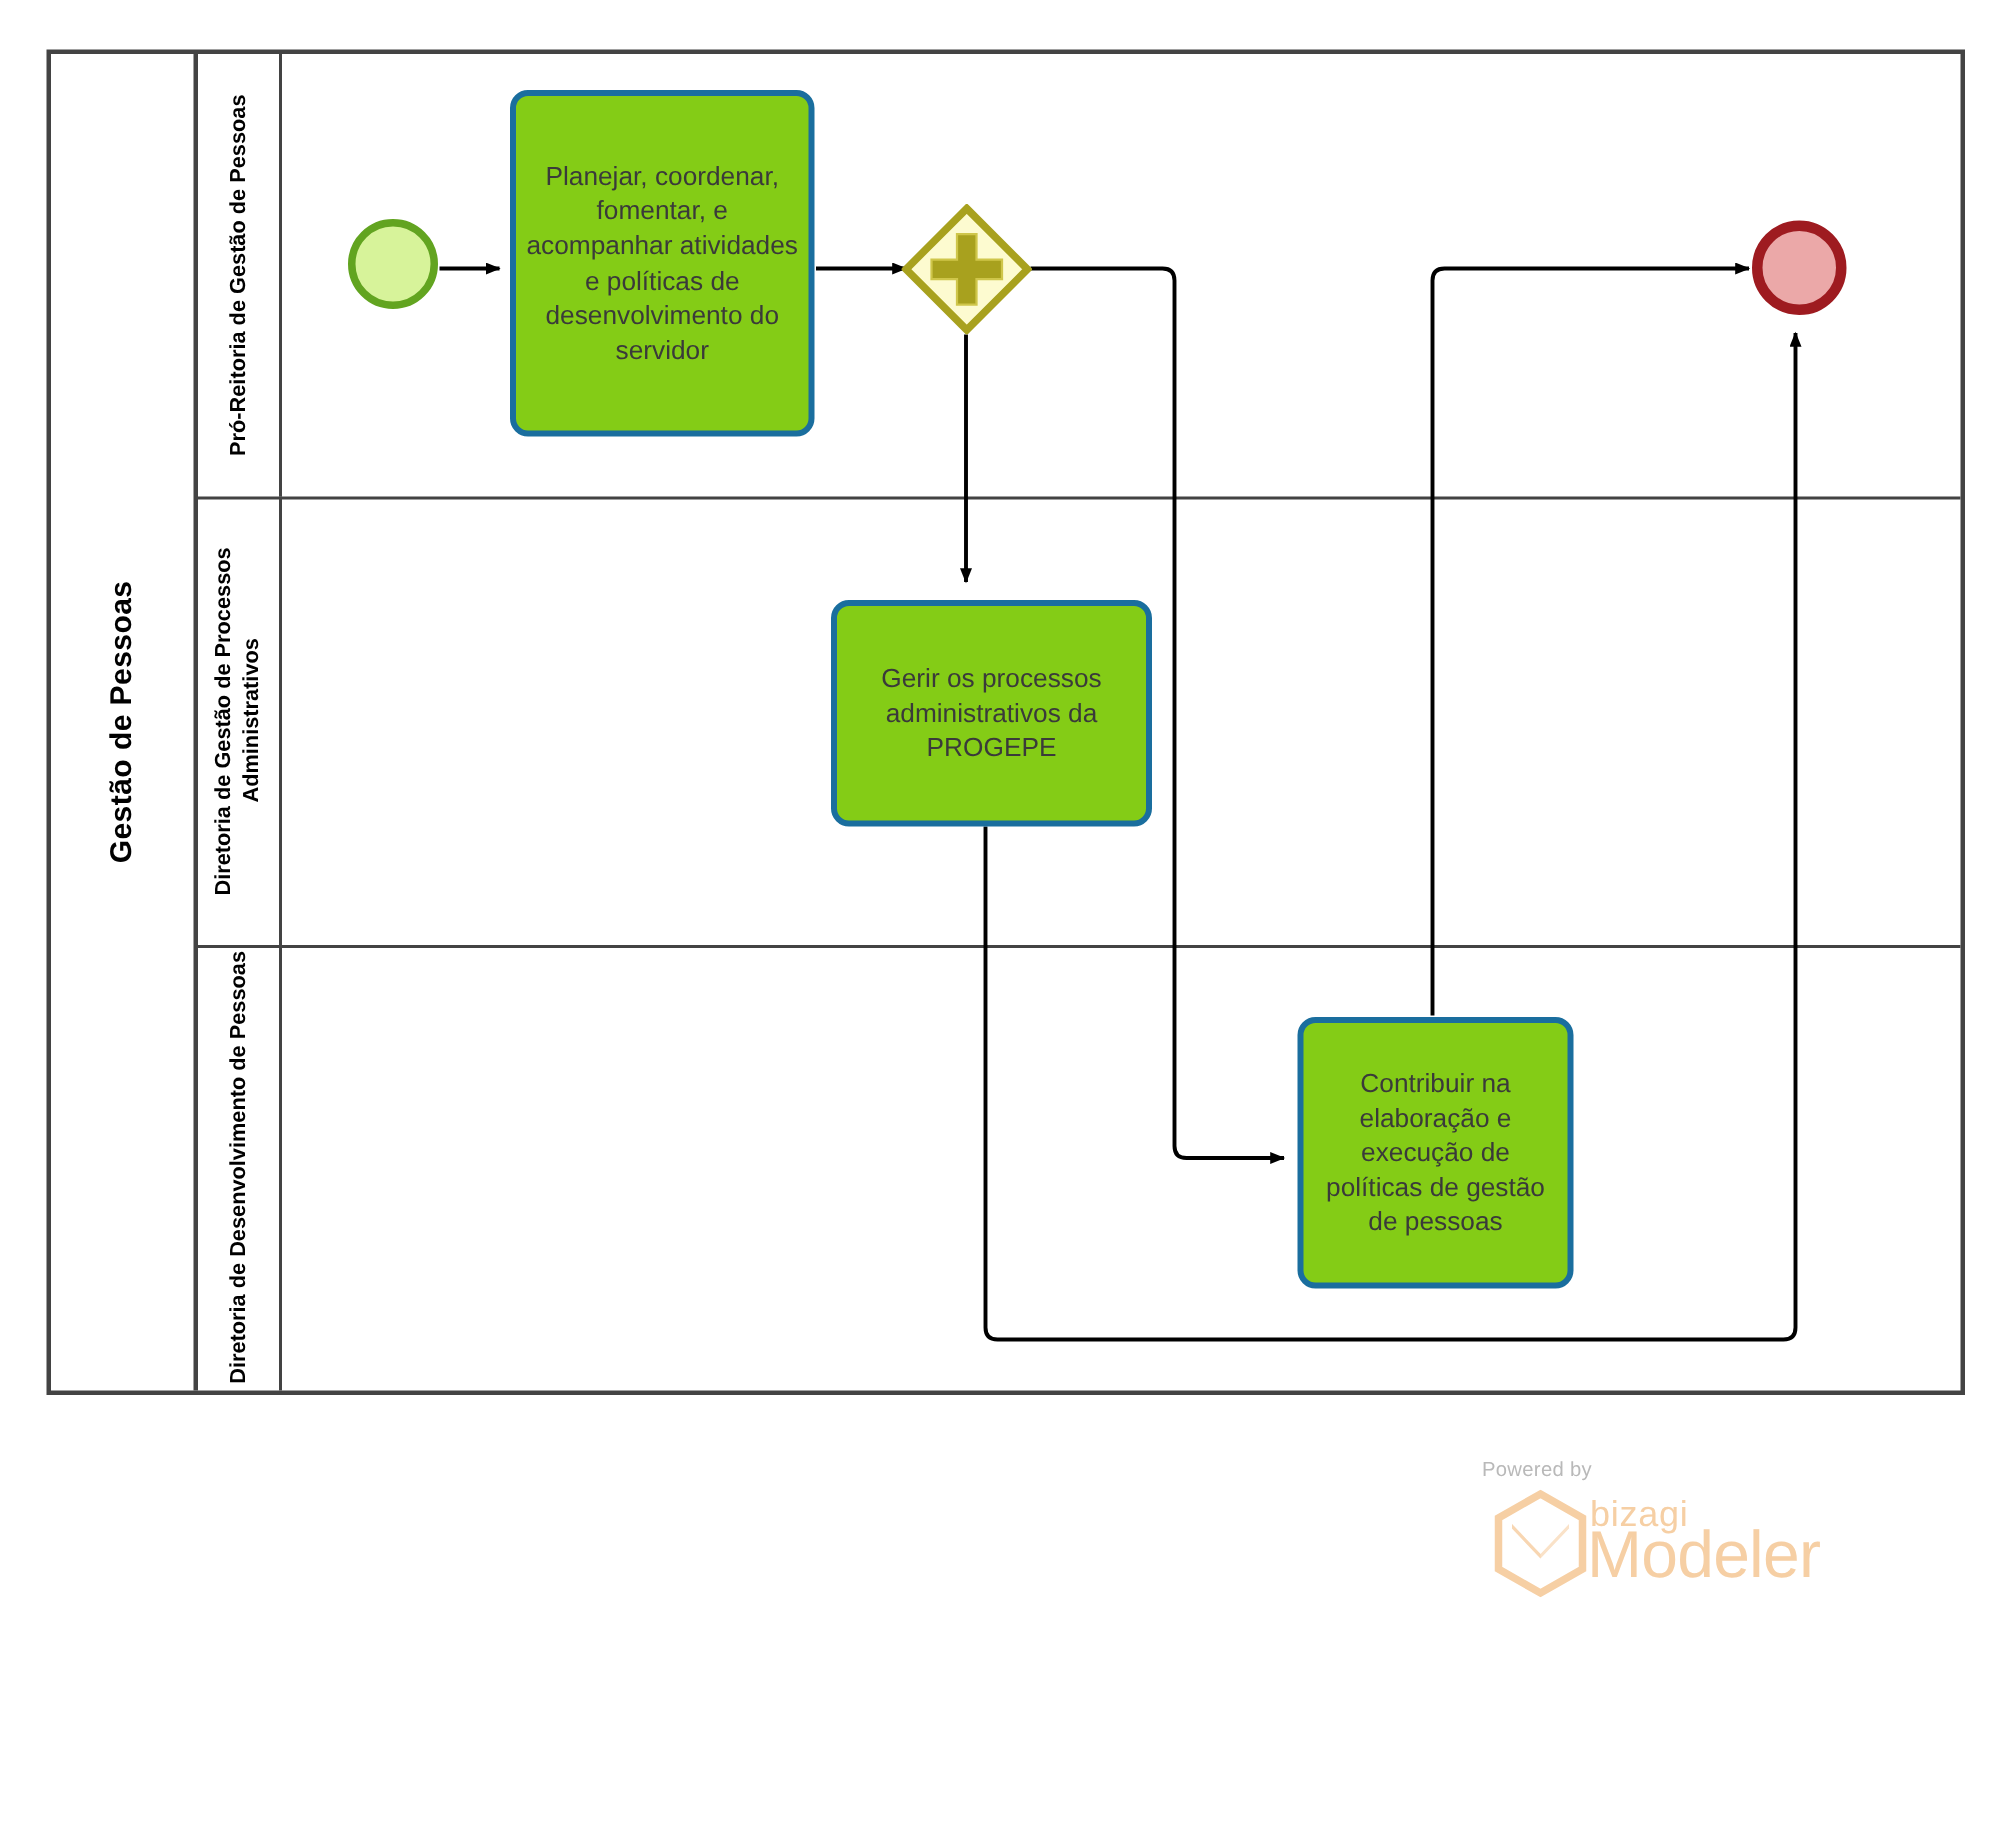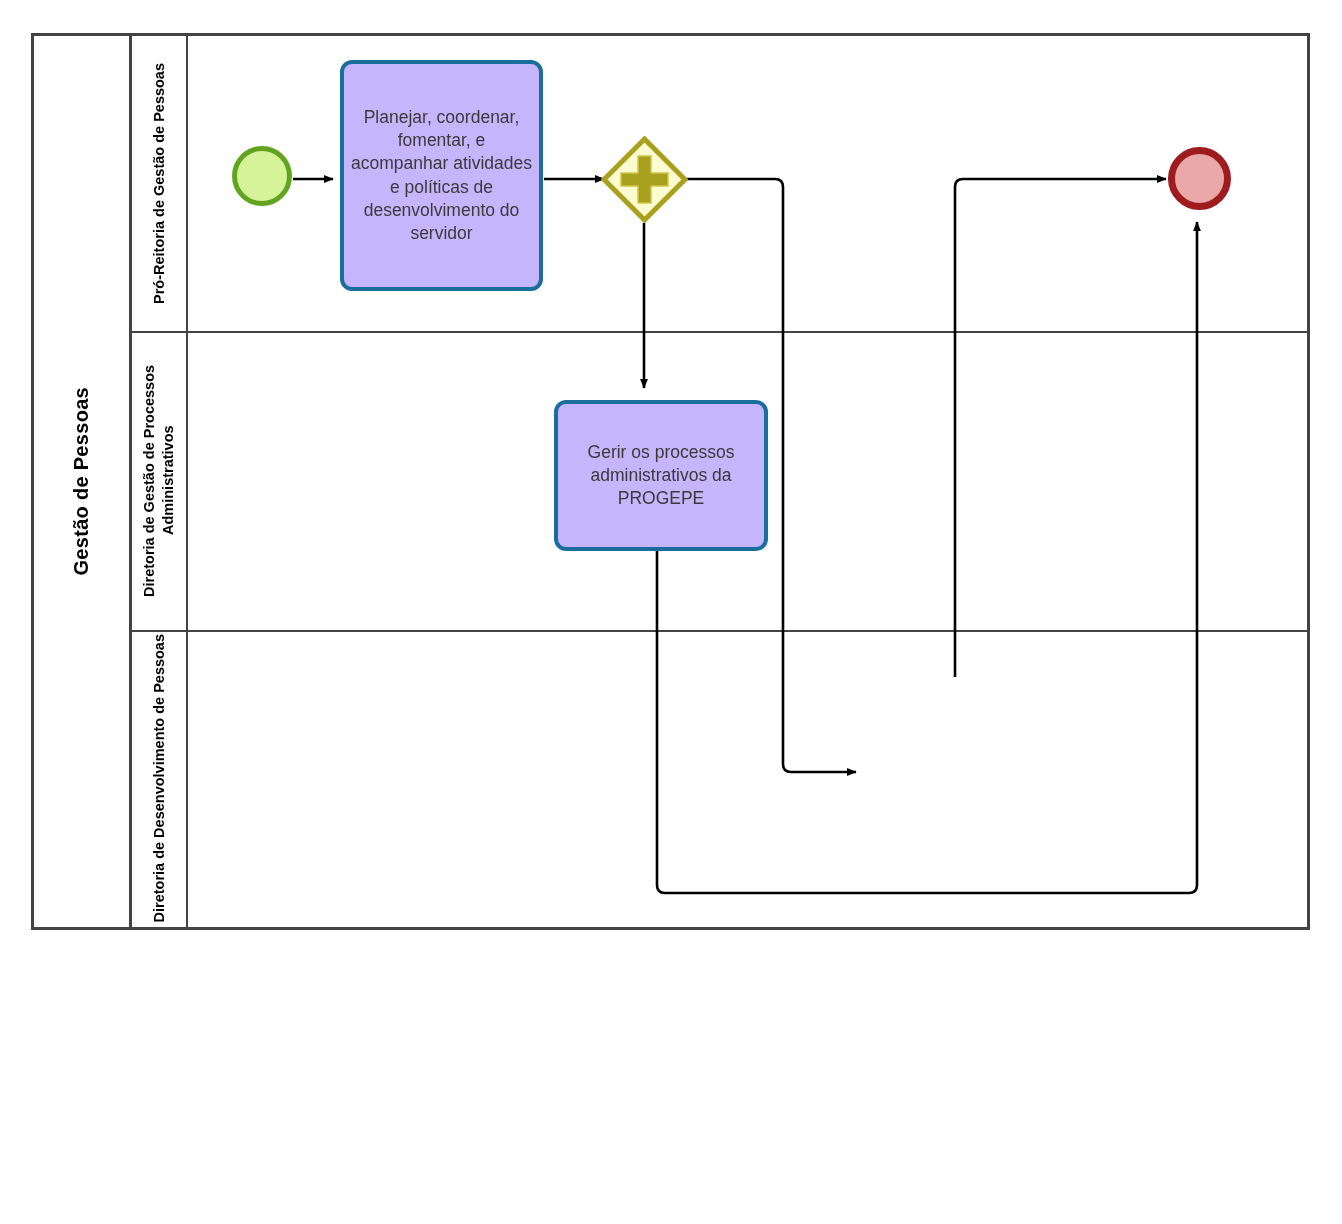--- a/index.html
+++ b/index.html
@@ -24,21 +24,21 @@
         border-right:2px solid #434343;box-sizing:border-box;
         display:flex;align-items:center;justify-content:center;}
   .lane-hdr-txt{writing-mode:vertical-rl;transform:rotate(180deg);
         font-size:14.5px;font-weight:bold;color:#000;line-height:1.3;
         text-align:center;}
   .lane-sep{position:absolute;left:0;right:0;height:0;
         border-top:2px solid #434343;}
 
   
   .task{position:absolute;box-sizing:border-box;
-        border:4px solid #1a6e9e;border-radius:12px;background:#c4b5fd;
+        border:4px solid #1a6e9e;border-radius:12px;background:#84cc16;
         display:flex;align-items:center;justify-content:center;
         text-align:center;font-size:17.5px;color:#3a3a3a;line-height:1.32;
         padding:4px 6px;}
 
   .event{position:absolute;border-radius:50%;box-sizing:border-box;}
   .start-event{border:5px solid #62a420;background:#d7f39a;}
   .end-event{border:7px solid #9e1b20;background:#eba8a8;}
 
   .gateway{position:absolute;}
 
@@ -122,17 +122,32 @@
 
   <svg class="gateway" style="left:601px;top:136px;width:87px;height:87px;" viewBox="0 0 87 87">
     <path d="M43.5,3 L84,43.5 L43.5,84 L3,43.5 Z" fill="#fdfbd0" stroke="#a8a11e" stroke-width="5"></path>
     <path d="M37,20 L50,20 L50,37 L67,37 L67,50 L50,50 L50,67 L37,67 L37,50 L20,50 L20,37 L37,37 Z" fill="#a8a11e" stroke="#cfc64a" stroke-width="1.5"></path>
   </svg>
 
   <div class="task" style="left:554px;top:400px;width:214px;height:151px;font-size:17.5px;">
     <span>Gerir os processos administrativos da PROGEPE</span>
   </div>
 
+  <div class="task" style="left:865px;top:678px;width:184px;height:181px;font-size:17.5px;">
+    <span>Contribuir na elaboração e execução de políticas de gestão de pessoas</span>
+  </div>
 
   <div class="event end-event" style="left:1168px;top:147px;width:63px;height:63px;"></div>
 
+  <div class="logo-wrap">
+    <span class="logo-powered">Powered by</span>
+
+    <svg class="logo-hex" width="66" height="72" viewBox="0 0 66 72">
+      <path d="M33,3 L61,19 L61,53 L33,69 L5,53 L5,19 Z" fill="none" stroke="#f6cfa4" stroke-width="5"></path>
+      <path d="M14,23 L33,43 L52,23 L52,26 L33,46 L14,26 Z" fill="#fae2c8"></path>
+      <path d="M14,23 L33,43 L33,46 L14,26 Z" fill="#f6cfa4" opacity=".6"></path>
+    </svg>
+
+    <span class="logo-bizagi">bizagi</span>
+    <span class="logo-modeler">Modeler</span>
+  </div>
 
 </div>
 
 </body></html>

